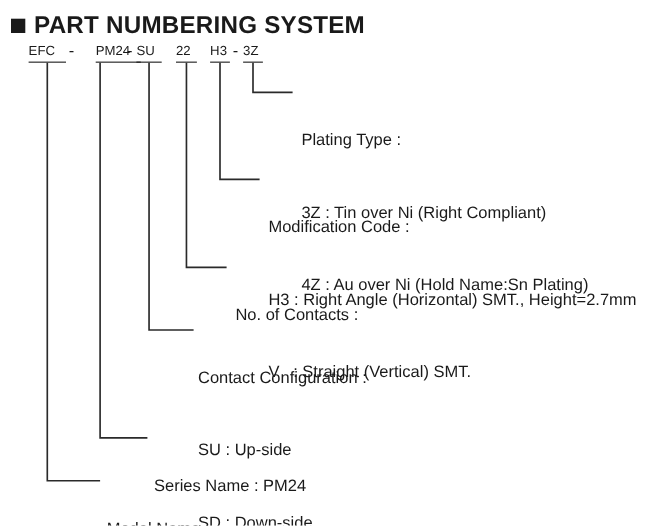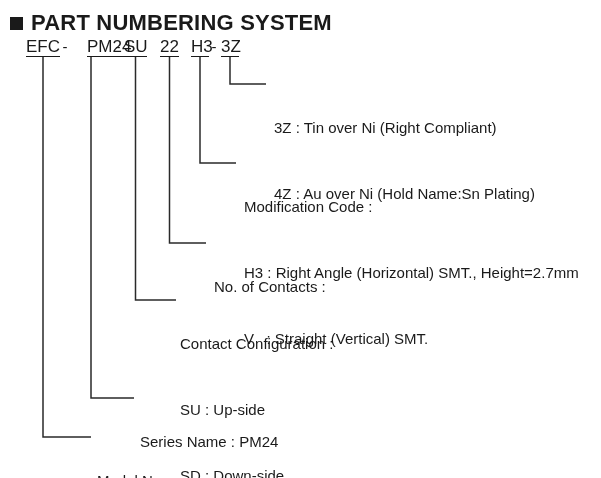--- a/index.html
+++ b/index.html
@@ -18,21 +18,21 @@
   .title-square{
     width:13px;height:13px;background:var(--text,#1a1a1a);
     flex:0 0 auto;
   }
   .title-text{
     font-size:22px;font-weight:bold;letter-spacing:.2px;
     white-space:pre;
   }
   .pn-seg{
     position:absolute;top:39px;height:15px;line-height:15px;
-    font-size:17px;text-align:right;
+    font-size:12px;text-align:left;
     padding-bottom:2px;
     border-bottom:1.6px solid var(--text,#1a1a1a);
     white-space:pre;
   }
   .pn-sep{
     position:absolute;top:39px;height:15px;line-height:15px;
     font-size:15px;text-align:center;white-space:pre;
   }
   .lines-svg{
     position:absolute;left:0;top:0;width:601px;height:478px;
@@ -76,20 +76,21 @@
   <svg class="lines-svg" viewBox="0 0 601 478" aria-hidden="true">
     <path d="M230 57 V84 H266"></path>
     <path d="M200 57 V163 H236"></path>
     <path d="M169.5 57 V243 H206"></path>
     <path d="M135.5 57 V300 H176"></path>
     <path d="M91 57 V398 H134"></path>
     <path d="M43 57 V437 H91"></path>
   </svg>
 
   <div class="section sec-plating">
+    <div>Plating Type :</div>
     <div>3Z : Tin over Ni (Right Compliant)</div>
     <div>4Z : Au over Ni (Hold Name:Sn Plating)</div>
   </div>
 
   <div class="section sec-modification">
     <div>Modification Code :</div>
     <div>H3 : Right Angle (Horizontal) SMT., Height=2.7mm</div>
     <div>V   : Straight (Vertical) SMT.</div>
   </div>
 

